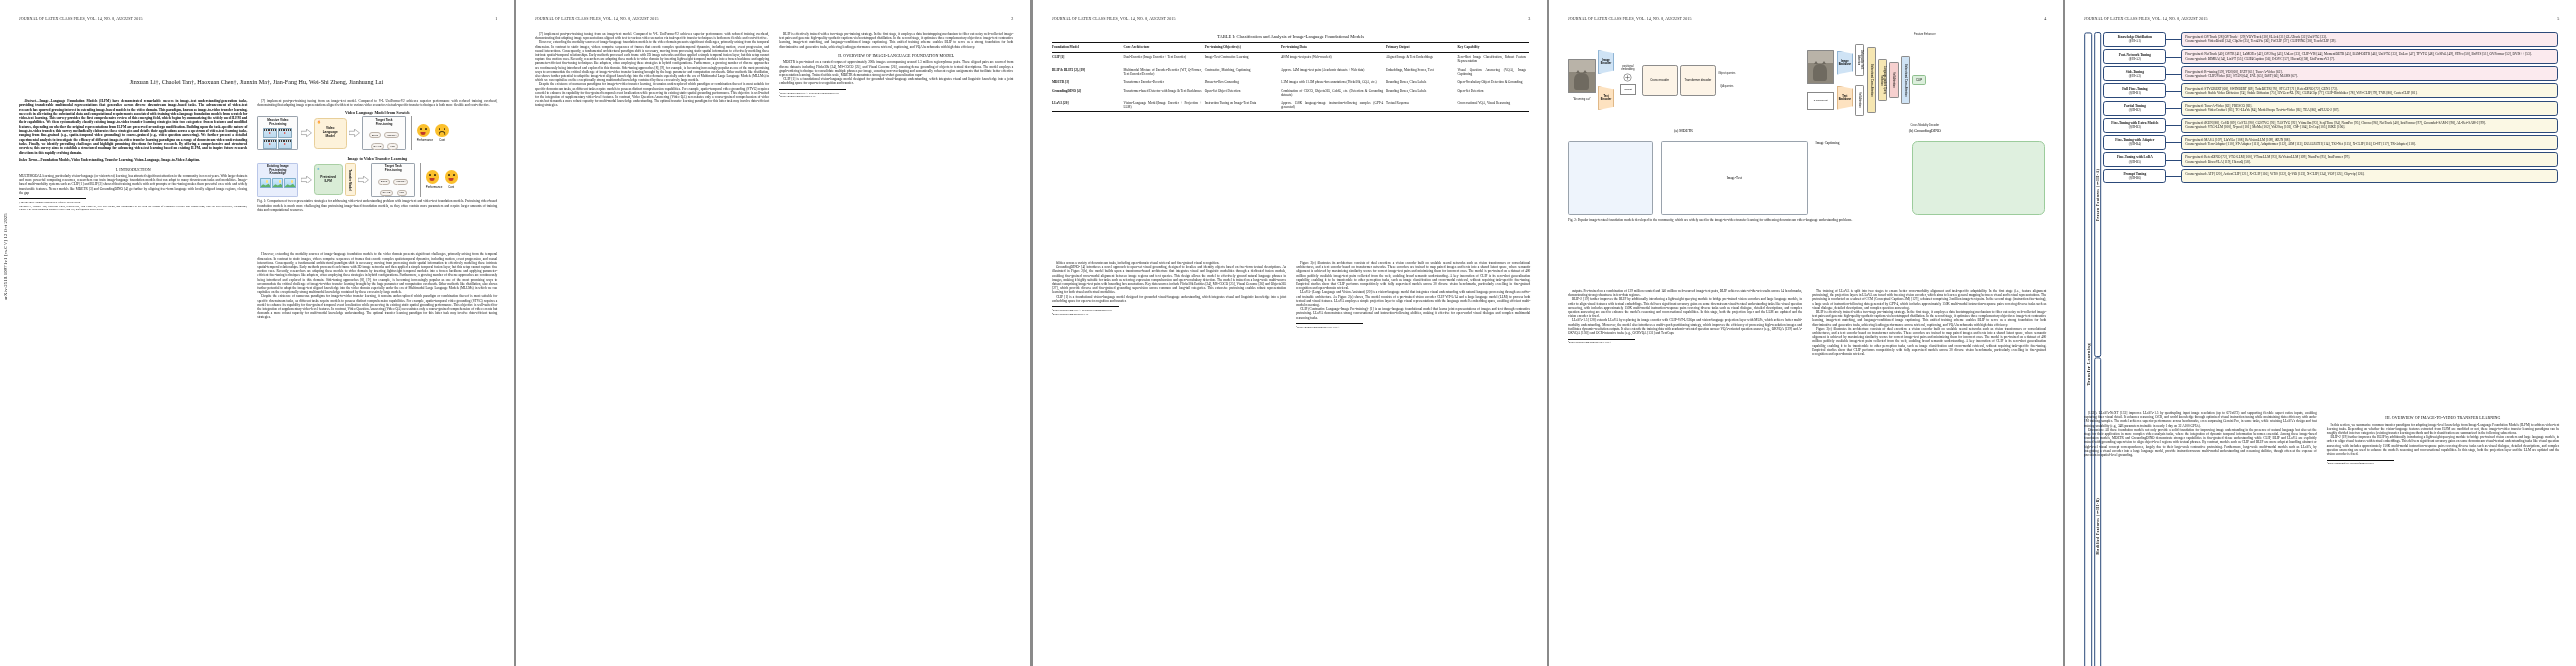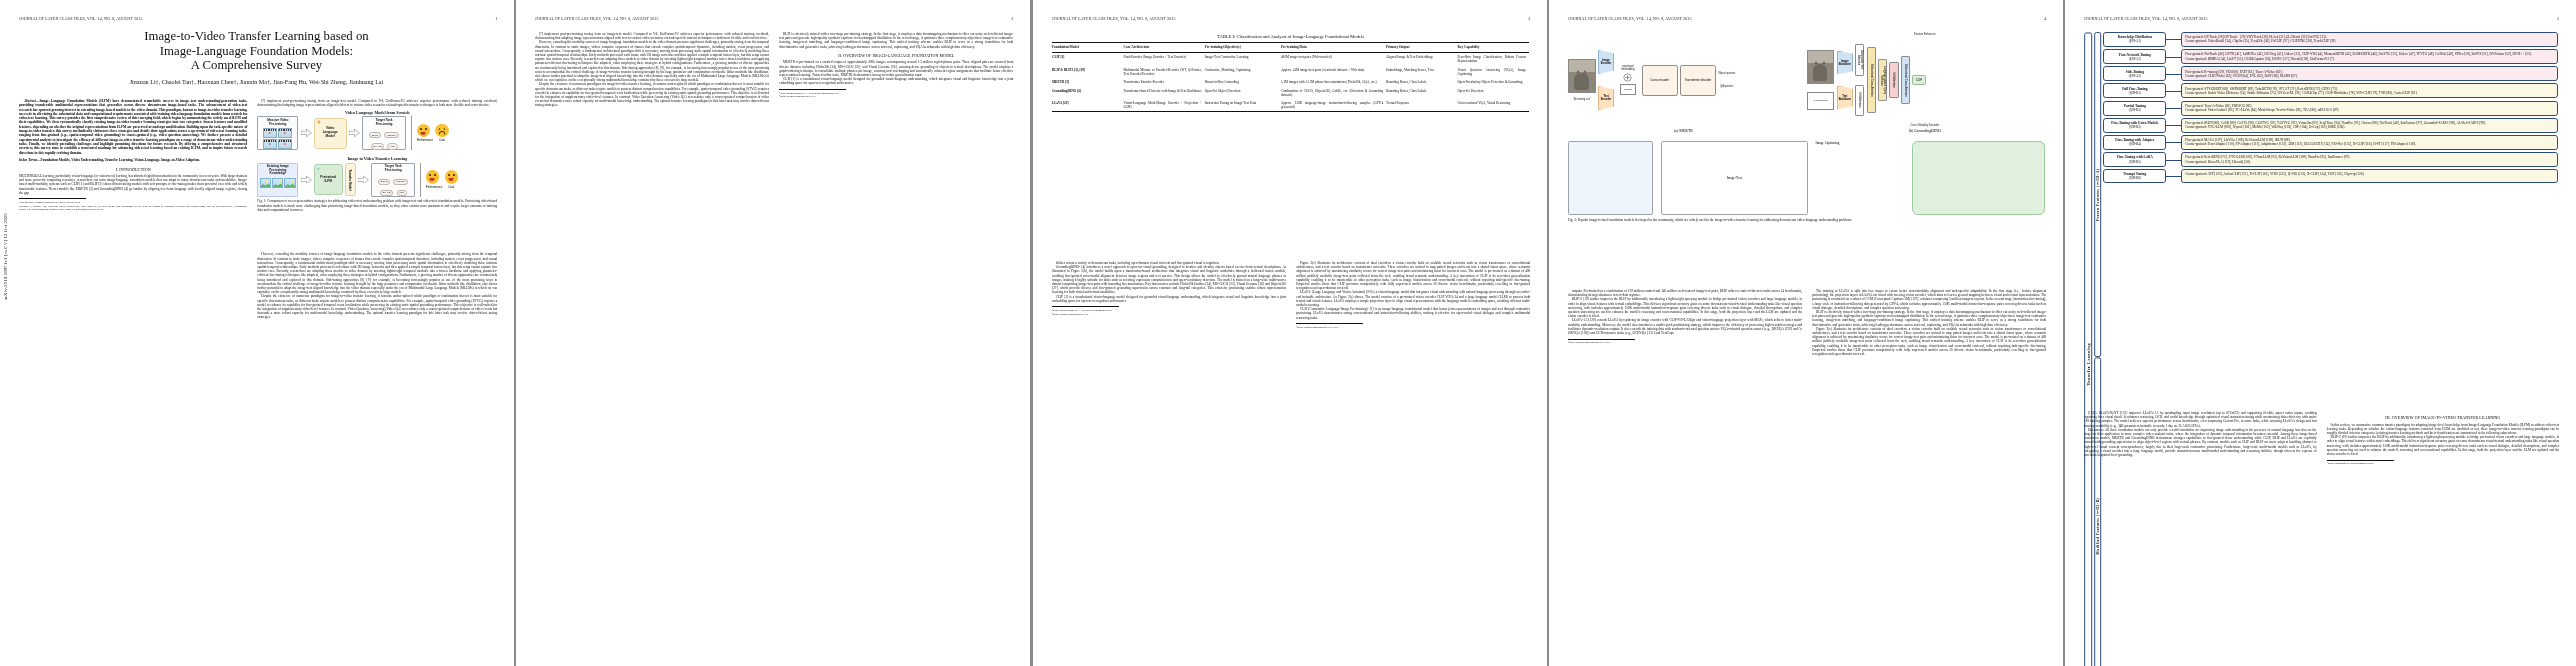--- a/index.html
+++ b/index.html
@@ -134,25 +134,20 @@
 <div id="sheet">
 
   <div class="page p1">
     <div class="runhead">
       <span class="ttl">JOURNAL OF LATEX CLASS FILES, VOL. 14, NO. 8, AUGUST 2015</span>
       <span class="pg">1</span>
     </div>
 
     <div class="arxiv">arXiv:2510.10971v1  [cs.CV]  12 Oct 2025</div>
 
-    <div class="title">
-      <div>Image-to-Video Transfer Learning based on</div>
-      <div>Image-Language Foundation Models:</div>
-      <div>A Comprehensive Survey</div>
-    </div>
     <div class="authors">Jinxuan Li†, Chaolei Tan†, Haoxuan Chen†, Jianxin Ma†, Jian-Fang Hu, Wei-Shi Zheng, Jianhuang Lai</div>
 
     <div class="cols" style="top:99px;">
       <div class="col">
         <div class="abs">
           <p><i>Abstract</i><span>—</span><span>Image–Language Foundation Models (ILFM) have demonstrated remarkable success in image–text understanding/generation tasks, providing transferable multimodal representations that generalize across diverse downstream image-based tasks. The advancement of video-text research has spurred growing interest in extending image-based models to the video domain. This paradigm, known as image-to-video transfer learning, succeeds in alleviating the substantial data and computational requirements associated with training video-language foundation models from scratch for video-text learning. This survey provides the first comprehensive review of this emerging field, which begins by summarizing the widely used ILFM and their capabilities. We then systematically classify existing image-to-video transfer learning strategies into two categories: frozen features and modified features, depending on whether the original representations from ILFM are preserved or undergo modification. Building upon the task-specific nature of image-to-video transfer, this survey methodically elaborates these strategies and details their applications across a spectrum of video-text learning tasks, ranging from fine-grained (e.g., spatio-temporal video grounding) to coarse-grained (e.g., video question answering). We further present a detailed experimental analysis to investigate the efficacy of different image-to-video transfer learning paradigms on a range of downstream video understanding tasks. Finally, we identify prevailing challenges and highlight promising directions for future research. By offering a comprehensive and structured overview, this survey aims to establish a structured roadmap for advancing video-text learning based on existing ILFM, and to inspire future research directions in this rapidly evolving domain.</span></p>
         </div>
         <div class="idxt">
           <i>Index Terms</i><span>—</span><span>Foundation Models, Video Understanding, Transfer Learning, Vision-Language, Image-to-Video Adaption.</span>
         </div>

